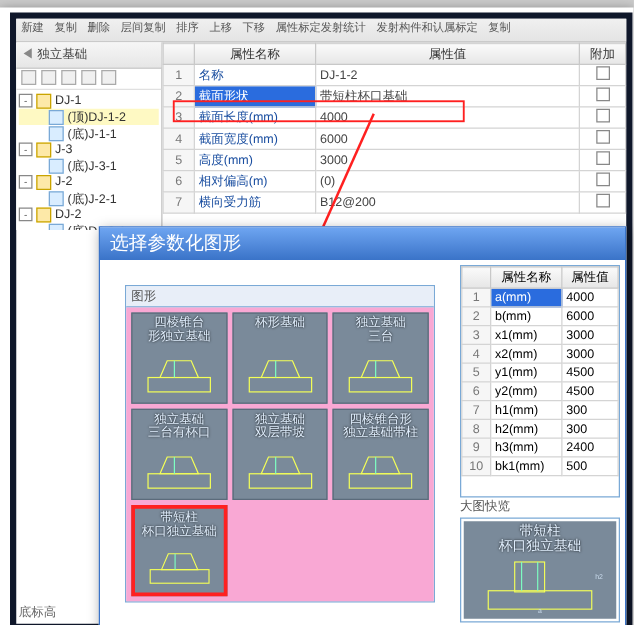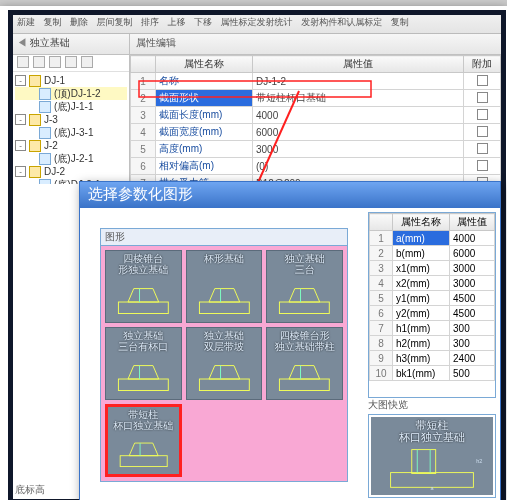--- a/index.html
+++ b/index.html
@@ -138,21 +138,20 @@
             </div>
             <div class="tree-row indent1">
               <span class="spacer-tog"></span>
               <span class="leaf-icon"></span>
               <span>(底)DJ-2-1</span>
             </div>
           </div>
       </div>
 
       <div class="prop-wrap">
-        <div class="prop-hdr">属性编辑</div>
         <div class="ptable">
           <table class="props">
             <thead>
               <tr>
                 <th style="width:16px"></th>
                 <th>属性名称</th>
                 <th>属性值</th>
                 <th style="width:28px">附加</th>
               </tr>
             </thead>

